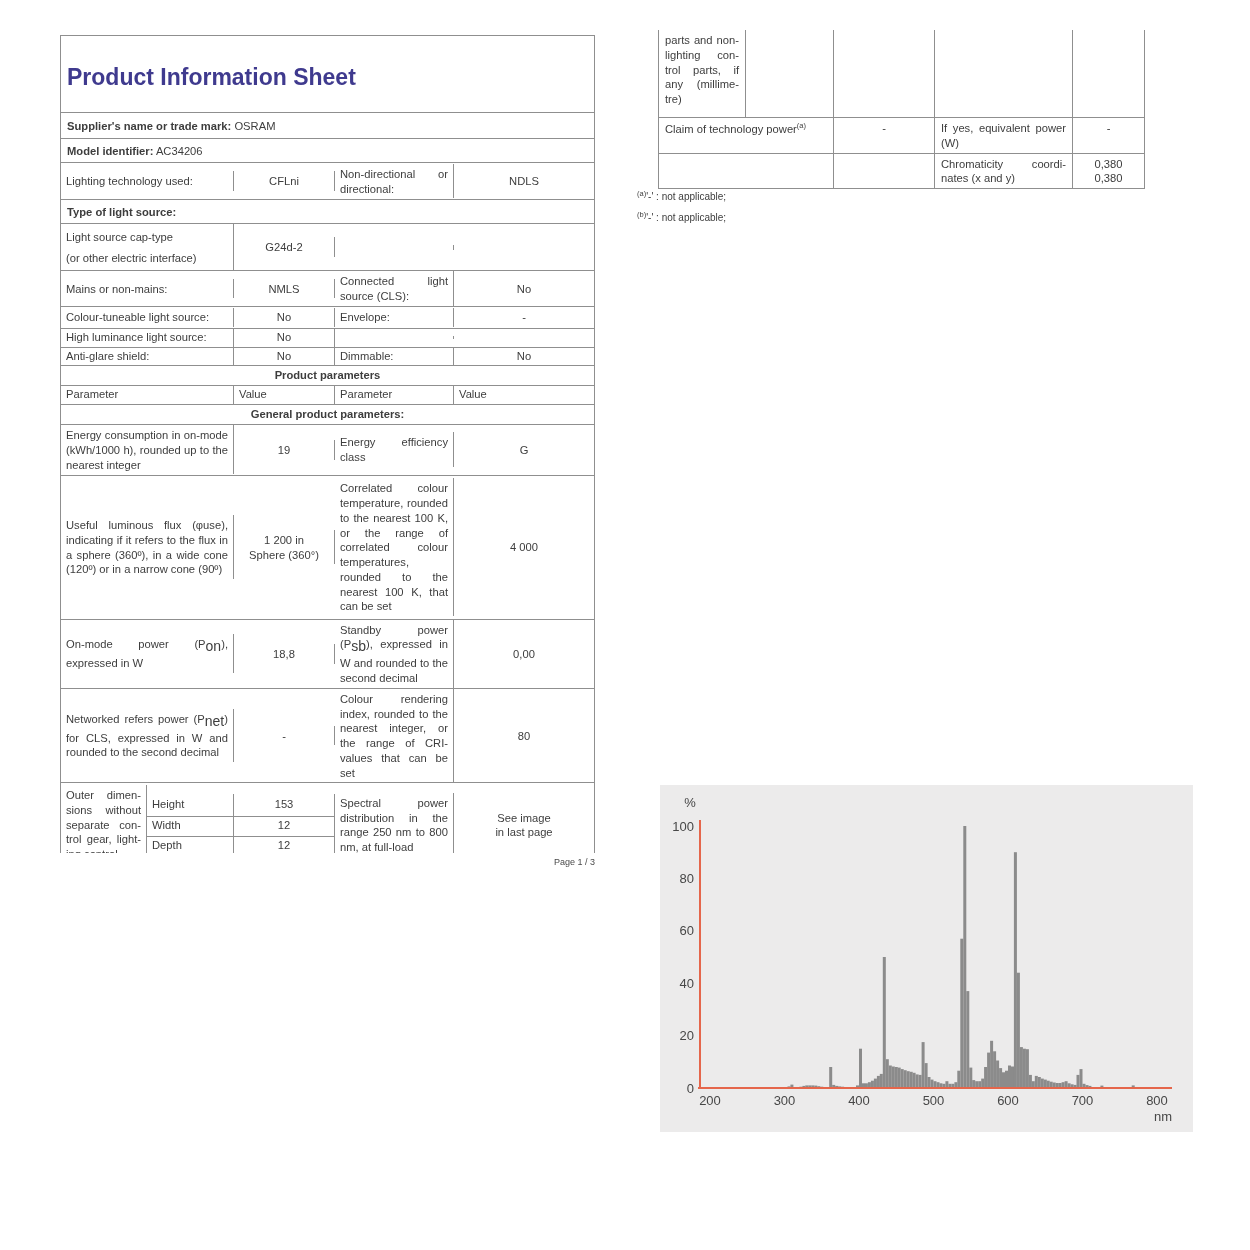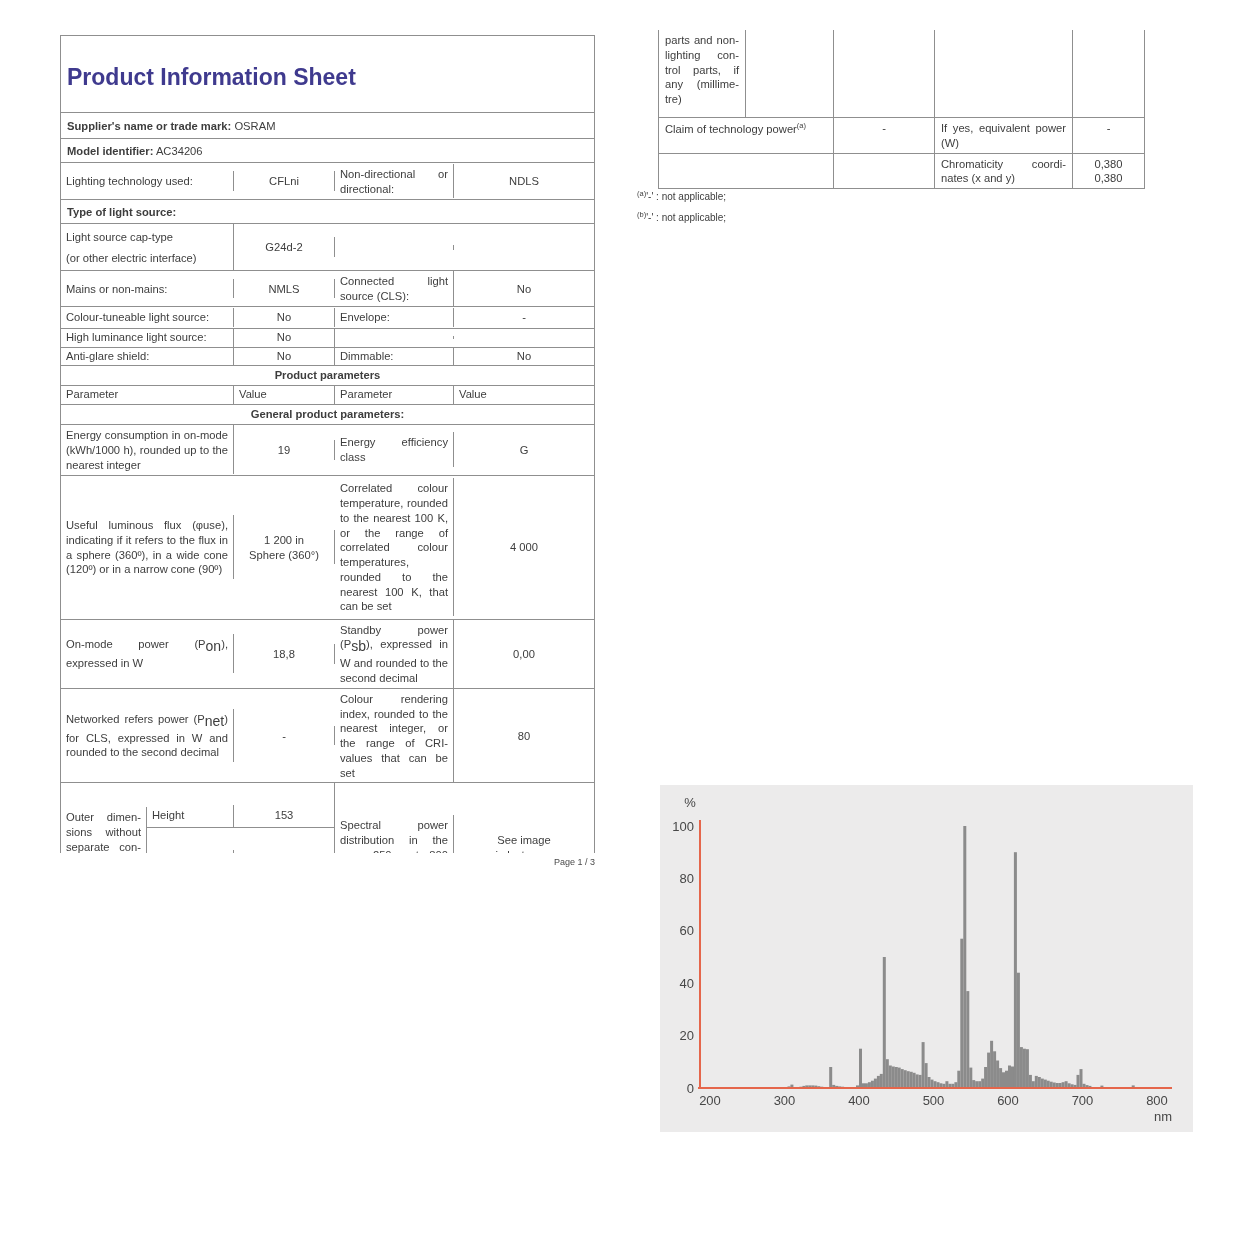--- a/index.html
+++ b/index.html
@@ -21,21 +21,21 @@
   .merged { width:100%; text-align:center; font-weight:bold; padding:2px 5px; }
   .doc-title { font-size:23px; font-weight:bold; color:#3f3a8e; padding:8px 10px 2px 6px; }
   .doc-sub { font-size:11.2px; padding:2px 10px 6px 6px; }
   .lblrow { padding:5px 5px 3px 6px; }
   .gapline { line-height:1.85; white-space:pre-line; }
   sub { font-size:14px; }
   sup { font-size:7.5px; vertical-align:super; }
   
   .dim-label { width:86px; border-right:1px solid #8f8f8f; padding:3px 5px; text-align:justify; }
   .dim-wrap { width:188px; border-right:1px solid #8f8f8f; display:flex; flex-direction:column; }
-  .dim-row { display:flex; border-bottom:1px solid #8f8f8f;margin-top:22px; }
+  .dim-row { display:flex; border-bottom:1px solid #8f8f8f; }
   .dim-row:last-child { border-bottom:none; flex:1; }
   .dim-k { width:87px; border-right:1px solid #8f8f8f; padding:3px 5px; }
   .dim-v { flex:1; text-align:center; padding:3px 5px; }
 
   #page-indicator { left:60px; top:857px; width:535px; text-align:right;
     font-size:9px; color:#4a4a4a; }
 
   
   #right-table { left:658px; top:30px; width:487px;
     border-left:1px solid #8f8f8f; border-right:1px solid #8f8f8f;

